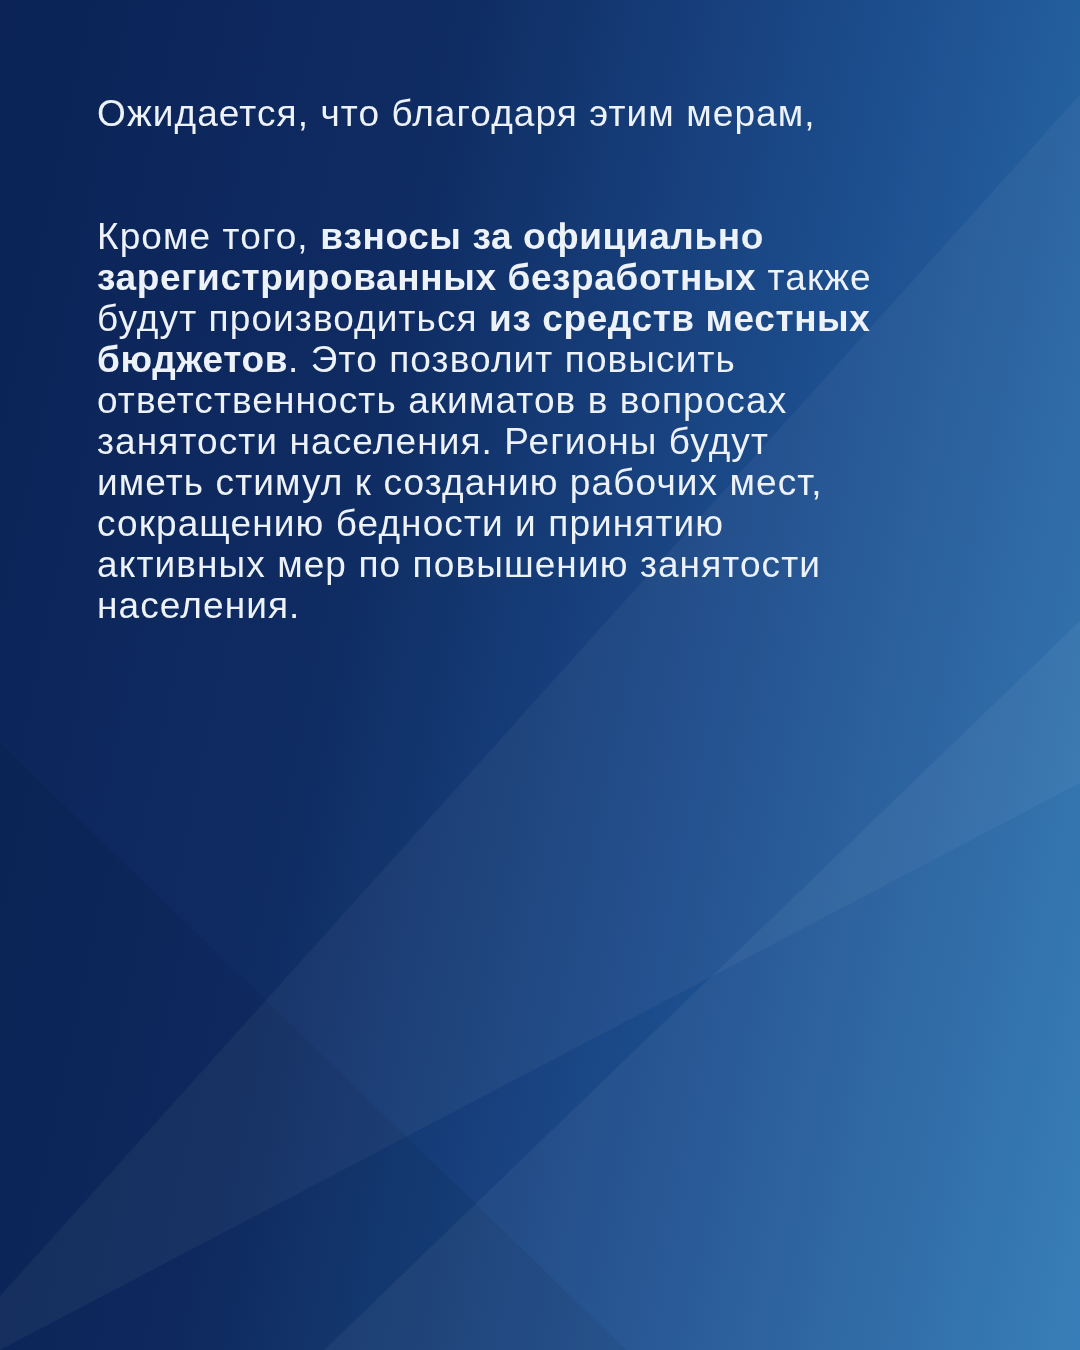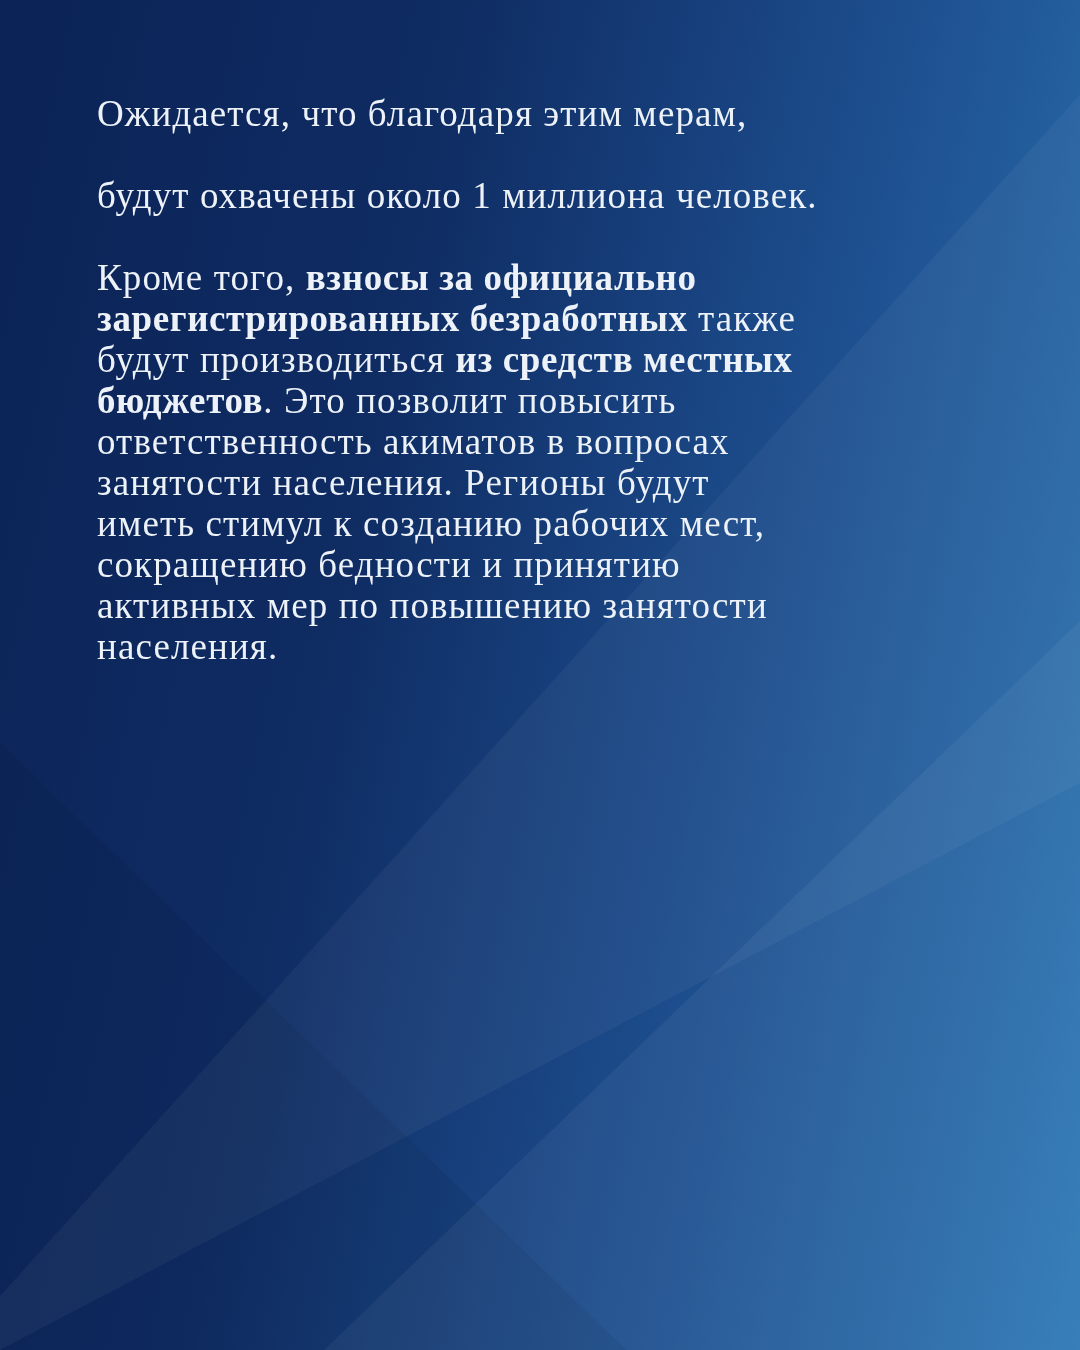--- a/index.html
+++ b/index.html
@@ -5,21 +5,21 @@
   html, body {
     margin: 0;
     padding: 0;
     background: #08173a;
   }
   .canvas {
     position: relative;
     width: 1080px;
     height: 1350px;
     overflow: hidden;
-    font-family: Liberation Serif, serif;
+    font-family: Liberation Sans, sans-serif;
     
     background: linear-gradient(102deg,
       var(--bg1, #0b2356) 0%,
       var(--bg2, #0f2c63) 34%,
       var(--bg3, #1d4e8e) 66%,
       var(--bg4, #2e78b5) 100%);
   }
   
   .rays {
     position: absolute;
@@ -67,16 +67,16 @@
 </head>
 <body>
 
 <div class="canvas" style="--bg1: #0b2356; --bg2: #0f2c63; --bg3: #1d4e8e; --bg4: #2e78b5; --txt: #edf2f8;">
   <div class="rays">
     <div class="ray ray1"></div>
     <div class="ray ray2"></div>
     <div class="ray ray3"></div>
   </div>
   <div class="text-block">
-      <p><span>Ожидается, что благодаря этим мерам,</span><br><br><span>будут охвачены около 1 миллиона человек.</span></p>
+      <p><span>Ожидается, что благодаря этим мерам,</span><br><br></p>
       <p><span>Кроме того, </span><strong>взносы за официально</strong><br><strong>зарегистрированных безработных</strong><span> также</span><br><span>будут производиться </span><strong>из средств местных</strong><br><strong>бюджетов</strong><span>. Это позволит повысить</span><br><span>ответственность акиматов в вопросах</span><br><span>занятости населения. Регионы будут</span><br><span>иметь стимул к созданию рабочих мест,</span><br><span>сокращению бедности и принятию</span><br><span>активных мер по повышению занятости</span><br><span>населения.</span></p>
     </div>
 </div>
 
 </body></html>

